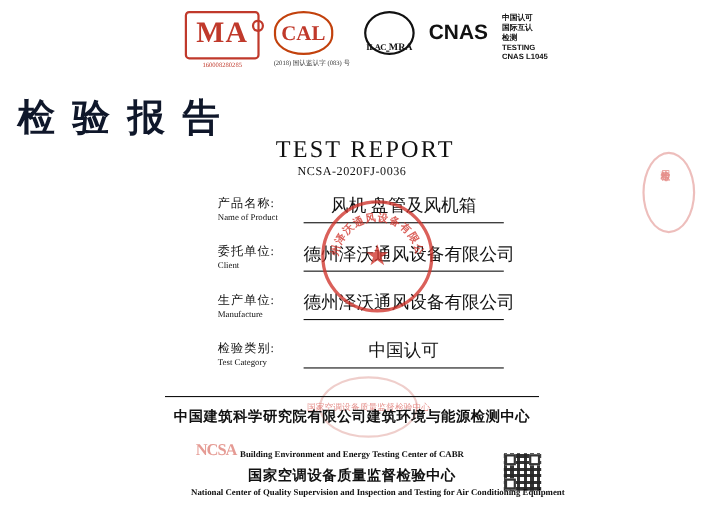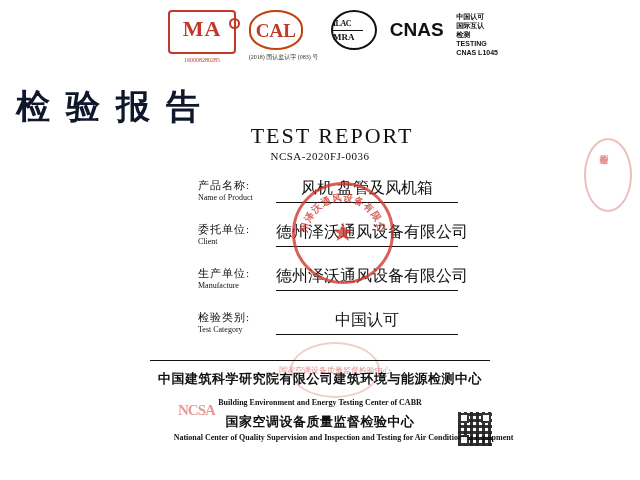--- a/index.html
+++ b/index.html
@@ -35,21 +35,21 @@
     position: relative;
   }
   .ma-mark {
     width: 68px;
     height: 44px;
     border: 2px solid #c0392b;
     border-radius: 4px;
     color: #c0392b;
     font-family: "Liberation Serif", serif;
     font-weight: bold;
-    font-size: 22px;
+    font-size: 27px;
     line-height: 34px;
     letter-spacing: 1px;
     box-sizing: border-box;
     position: relative;
   }
   .ma-mark .ma-dot {
     position: absolute;
     right: -6px;
     top: 6px;
     width: 11px;
@@ -86,23 +86,23 @@
     width: 46px;
     height: 40px;
     border: 2px solid #111;
     border-radius: 50%;
     font-size: 9px;
     font-weight: bold;
     line-height: 11px;
     color: #111;
     box-sizing: border-box;
     display: flex;
-    align-items: flex-start;
+    align-items: flex-end;
     justify-content: center;
-    flex-direction: column;
+    flex-direction: row;
   }
   .ilac-mark .ilac-top { font-size: 8px; letter-spacing: -0.5px;}
   .ilac-mark .ilac-bar {
     width: 30px;
     height: 1px;
     background: #111;
     margin: 1px 0;
   }
   .cnas-mark {
     font-size: 19px;
@@ -219,21 +219,21 @@
     font-size: 13px;
     font-weight: bold;
     color: #111;
     letter-spacing: 0.5px;
     margin-top: 8px;
   }
   .footer-en-1 {
     font-size: 8px;
     font-weight: bold;
     color: #111;
-    margin-top: 10px;
+    margin-top: 20px;
   }
   .footer-cn-2 {
     font-size: 13px;
     font-weight: bold;
     color: #111;
     letter-spacing: 0.5px;
     margin-top: 6px;
   }
   .footer-en-2 {
     font-size: 8px;

